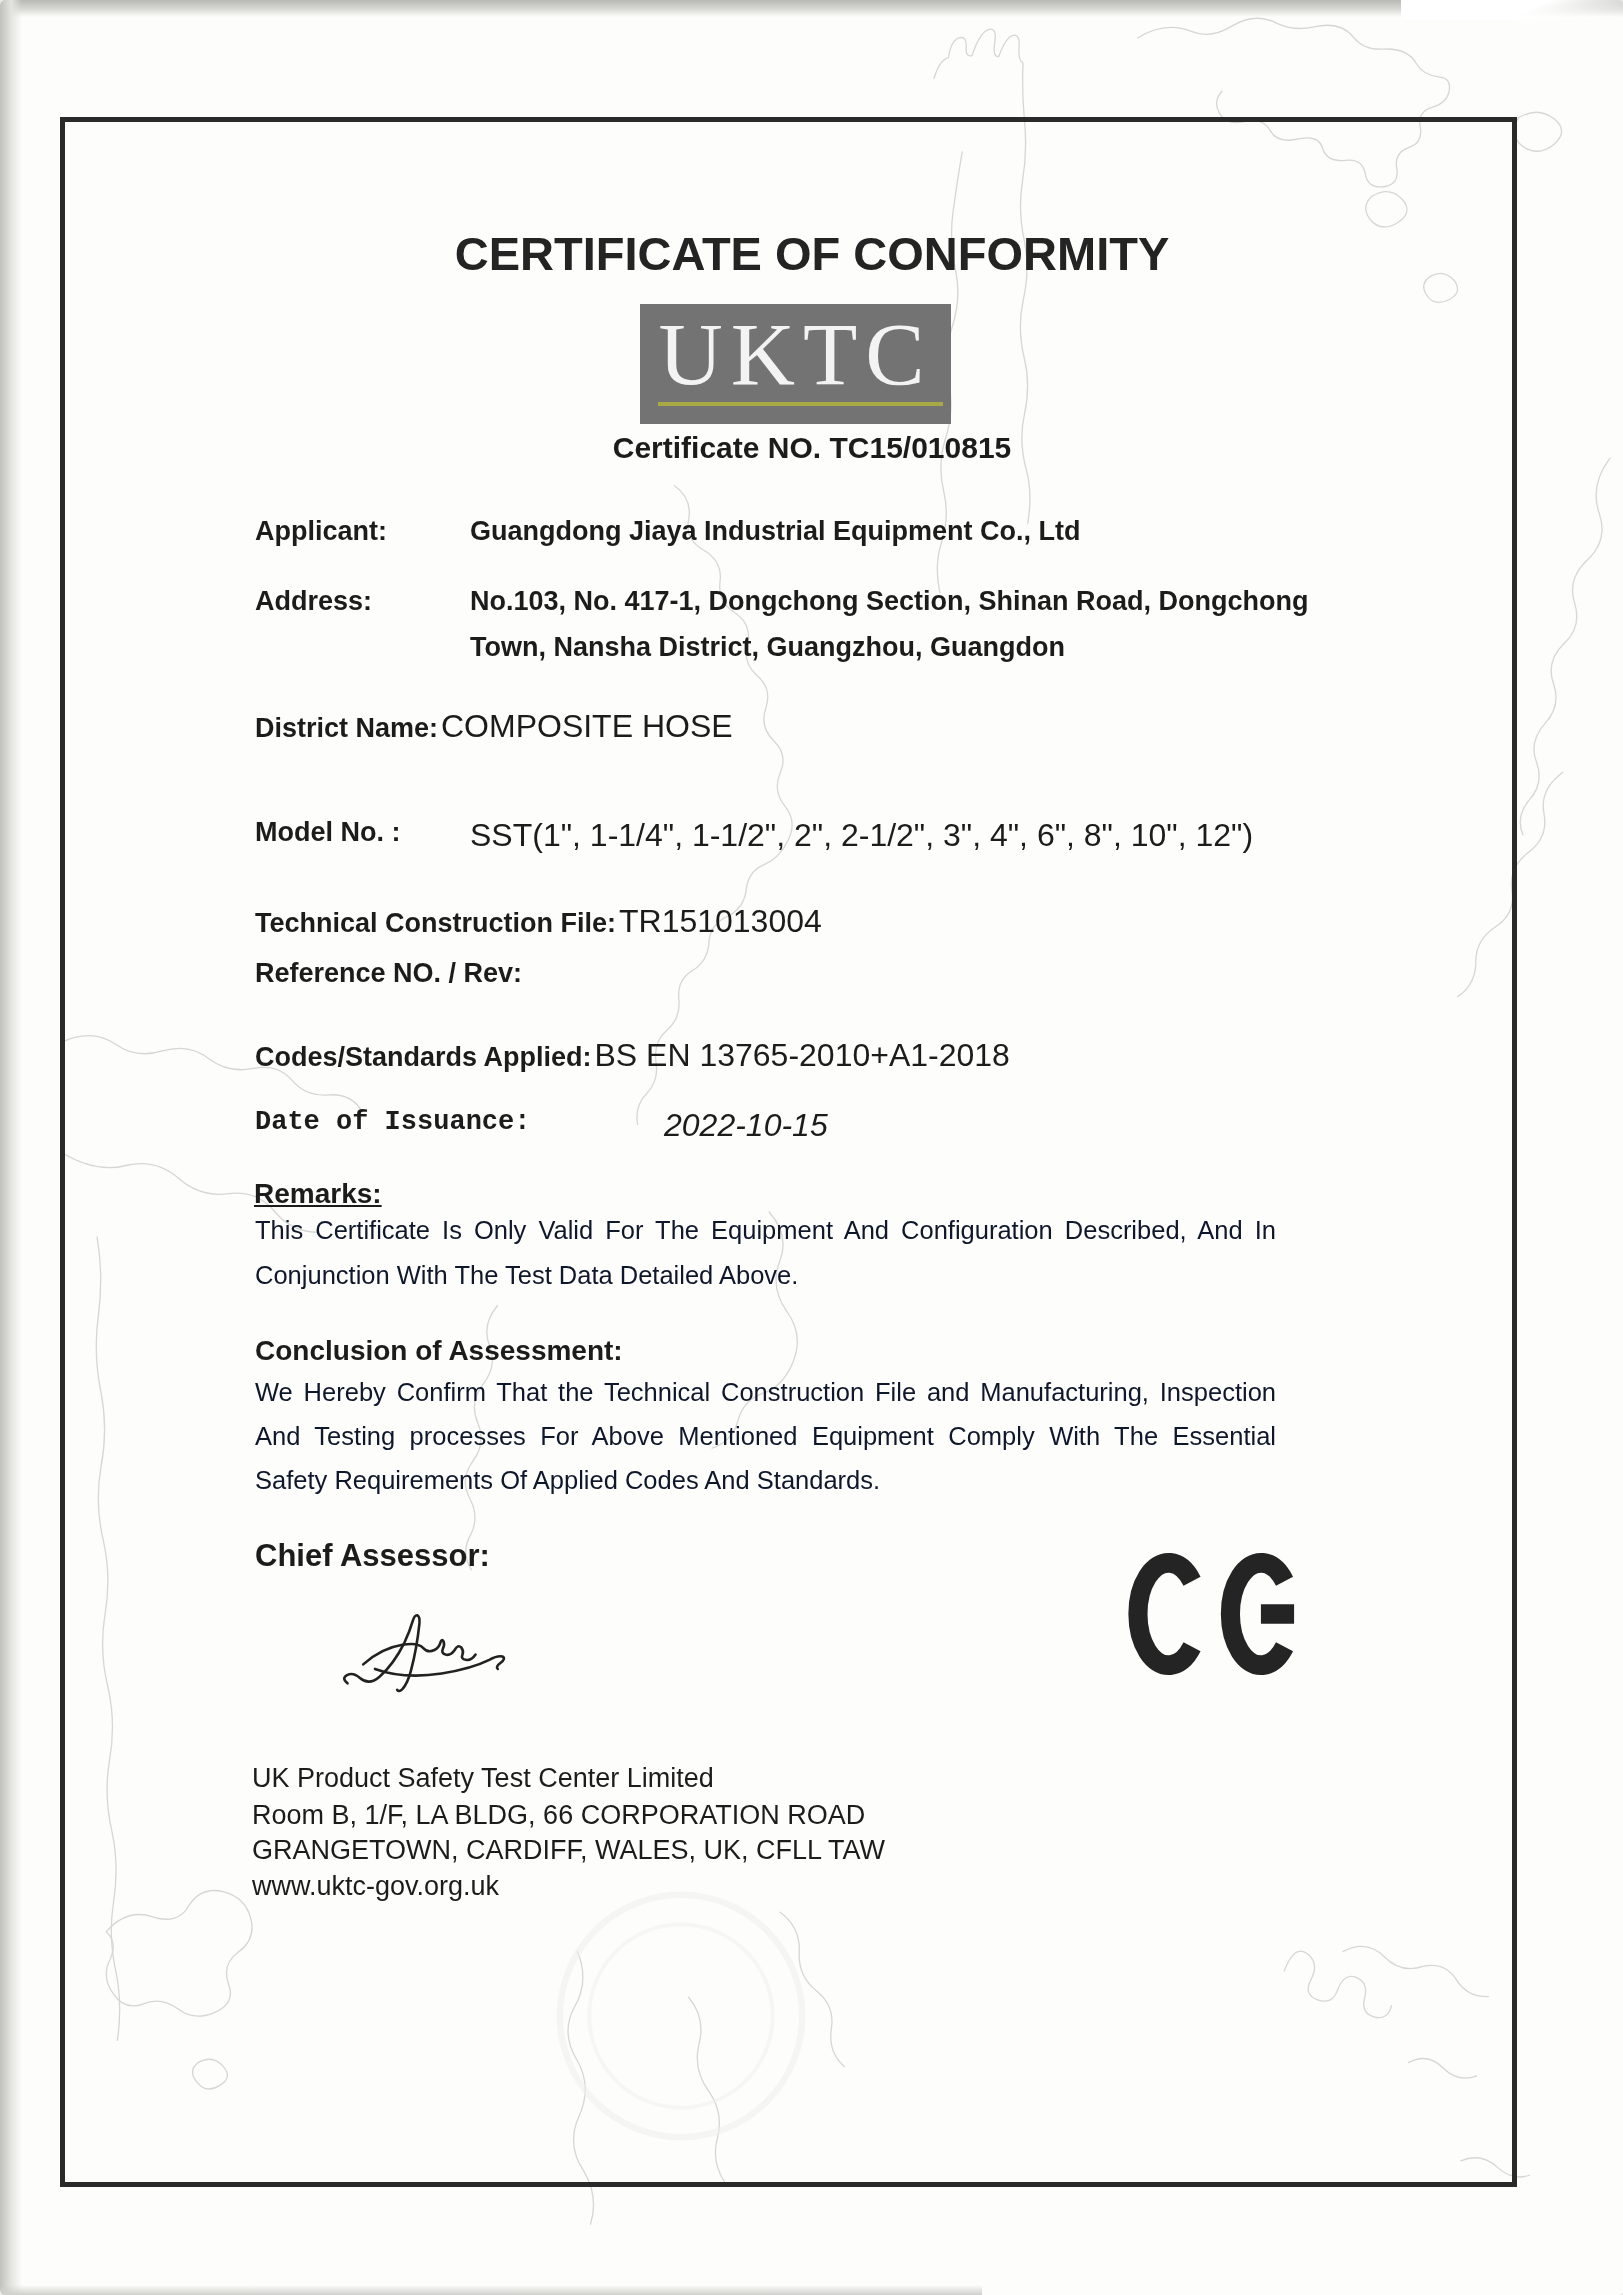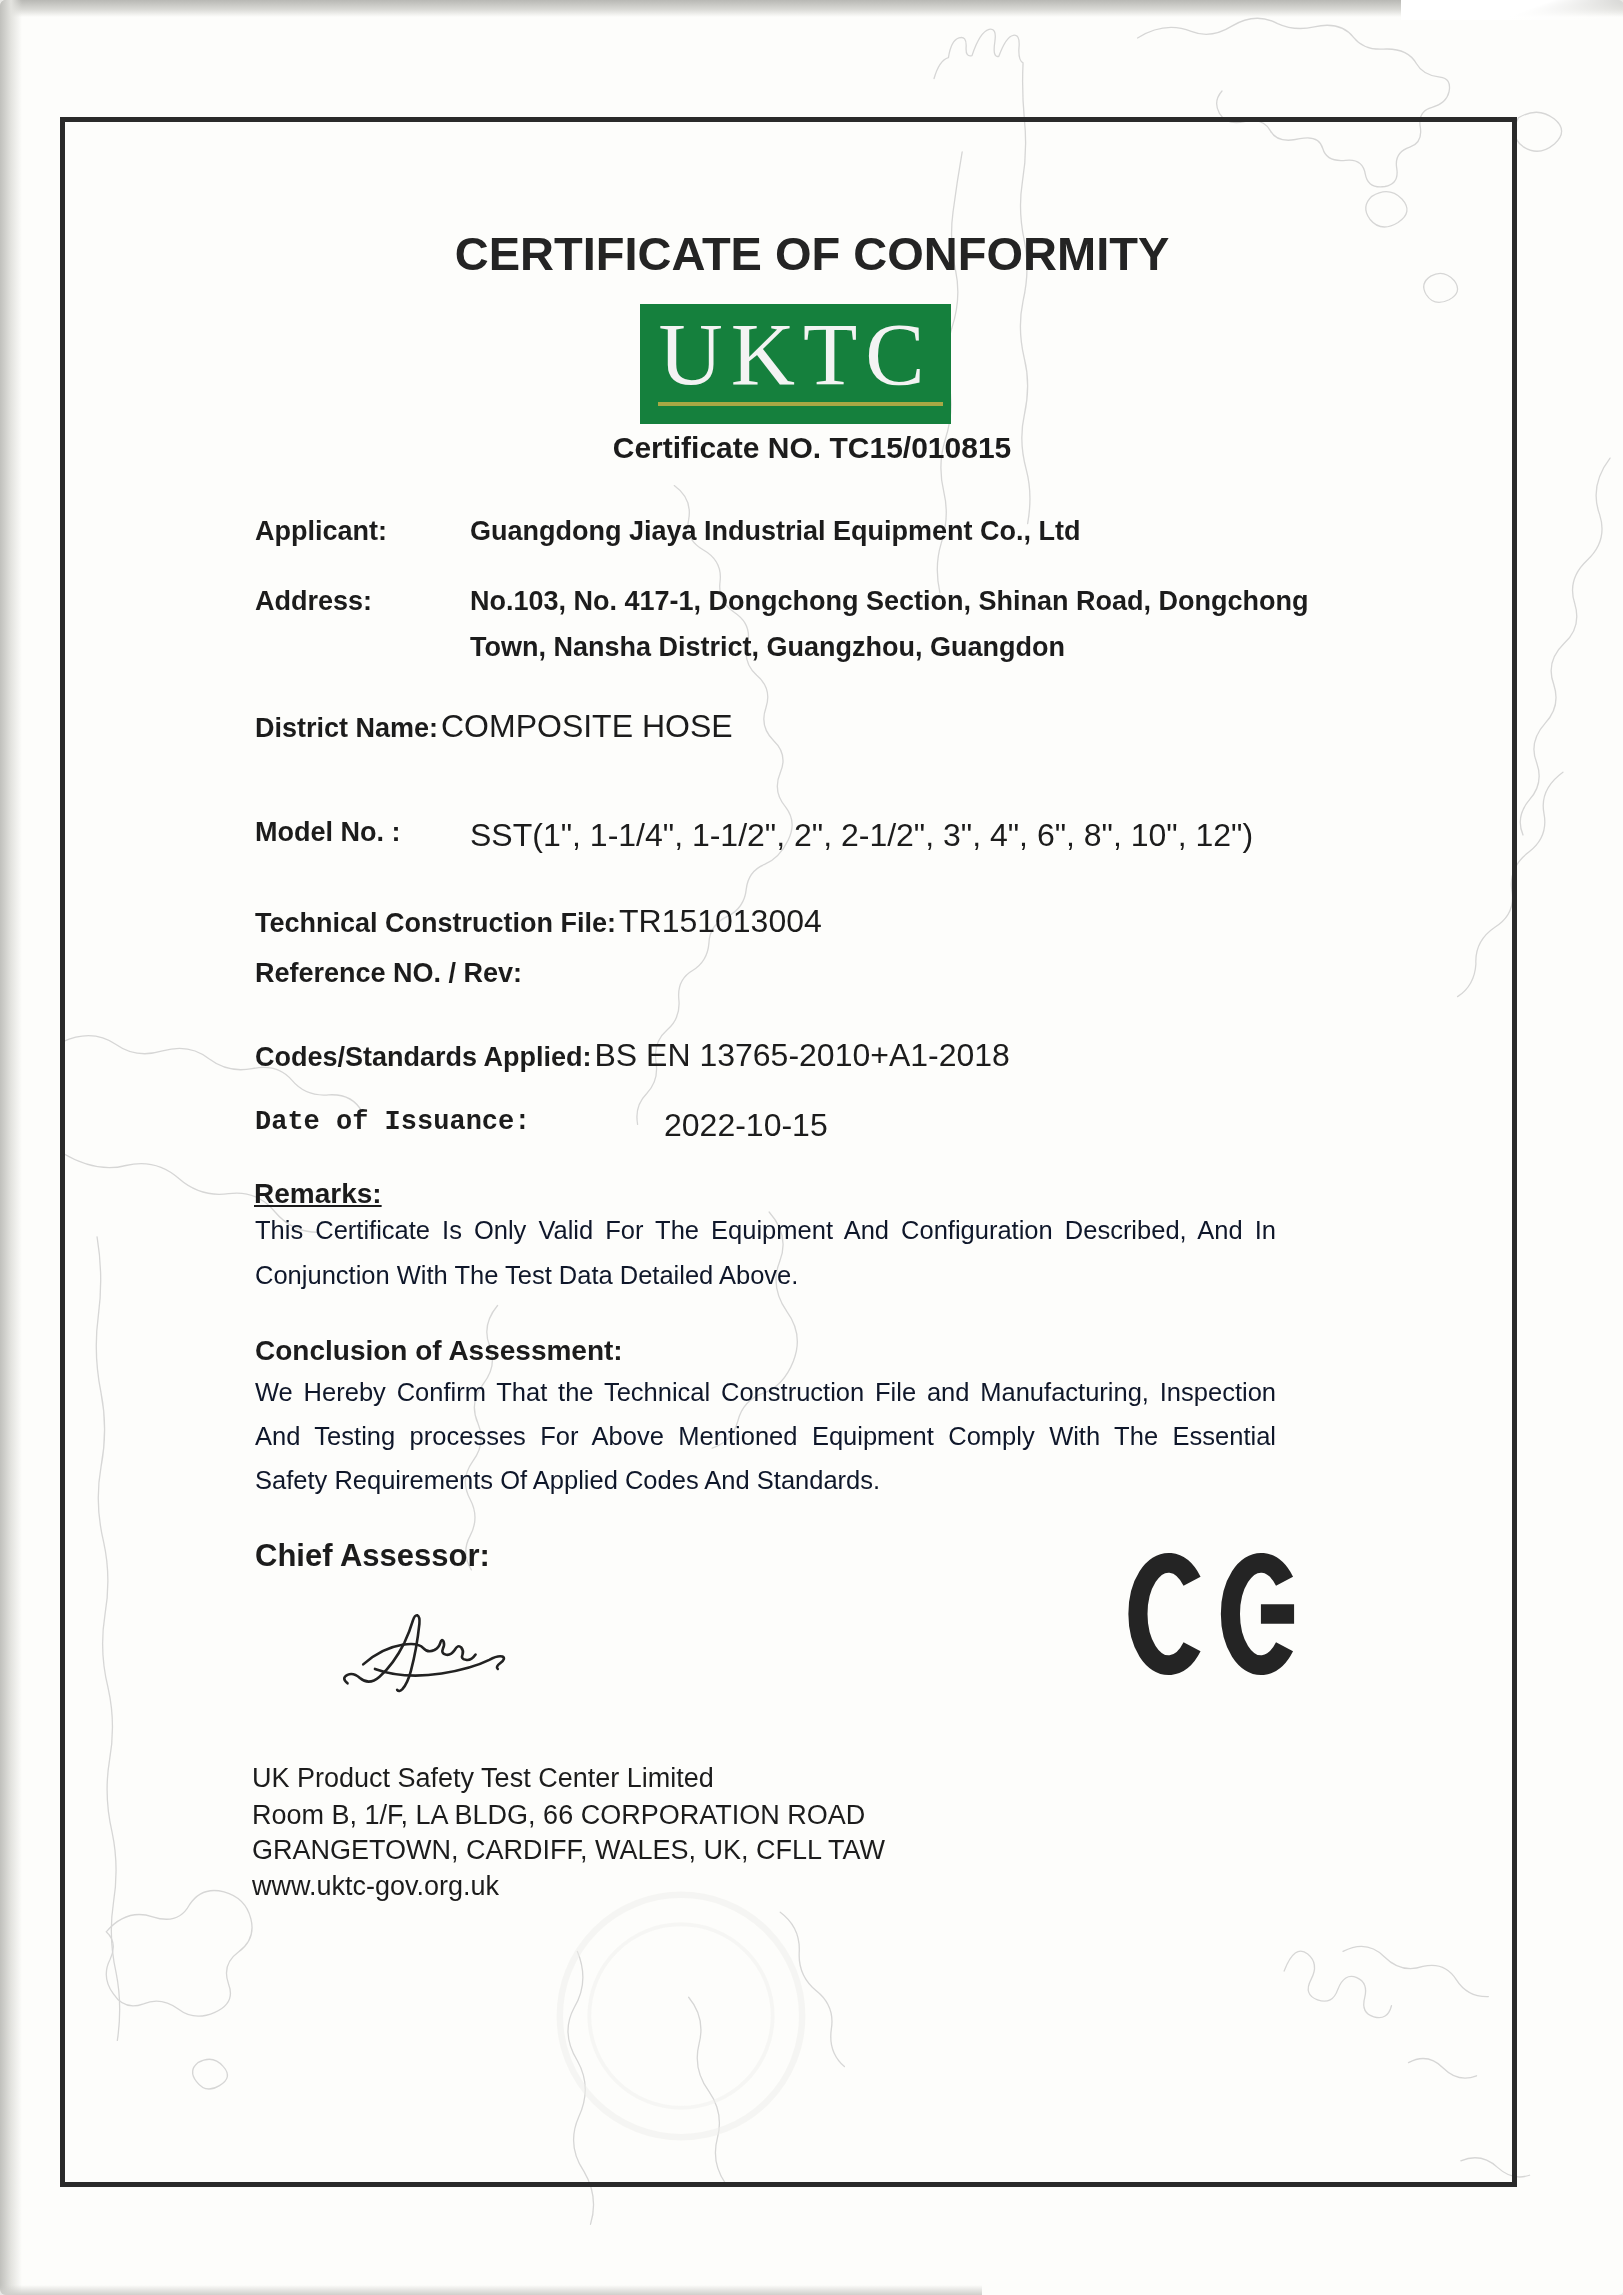--- a/index.html
+++ b/index.html
@@ -28,21 +28,21 @@
     position:absolute;left:60px;top:117px;width:1457px;height:2070px;
     border:5.2px solid #2a2a2a;box-sizing:border-box;z-index:2;
   }
   .txt{position:absolute;z-index:3;white-space:nowrap;}
   .title{
     left:0;top:226px;width:1624px;text-align:center;
     font-size:47px;font-weight:700;letter-spacing:0px;color:#242424;
   }
   .logo{
     position:absolute;left:640px;top:304px;width:311px;height:120px;
-    background:#15803d;z-index:3;
+    background:#737373;z-index:3;
     display:flex;align-items:center;justify-content:center;
   }
   .logo-text{
     font-family:"Liberation Serif","DejaVu Serif",serif;
     font-size:89px;line-height:1;color:#f3f3f3;letter-spacing:7.9px;
     margin-bottom:19.6px;
   }
   .logo-underline{
     position:absolute;left:18.3px;right:7.9px;bottom:18.3px;height:3.9px;
     background:#a8a844;
@@ -148,21 +148,21 @@
   </div>
 
   <div class="txt lbl" style="left:255px;top:958px;">Reference NO. / Rev:</div>
 
   <div class="txt" style="left:255px;top:1037px;">
     <span class="lbl">Codes/Standards Applied:</span>
     <span class="val">BS EN 13765-2010+A1-2018</span>
   </div>
 
   <div class="txt lbl" style="left:255px;top:1107px;font-family:Liberation Mono, monospace;">Date of Issuance:</div>
-  <div class="txt val" style="left:664px;top:1107px;">2022-10-15</div>
+  <div class="txt val" style="left:664px;top:1107px;font-style:italic;">2022-10-15</div>
 
   <div class="txt lbl" style="left:254px;top:1178px;font-size:28px;text-decoration:underline;">Remarks:</div>
   <div class="body-line just" style="top:1216px;">This Certificate Is Only Valid For The Equipment And Configuration Described, And In</div>
   <div class="body-line" style="top:1261px;">Conjunction With The Test Data Detailed Above.</div>
 
   <div class="txt lbl" style="left:255px;top:1335px;font-size:28px;">Conclusion of Assessment:</div>
   <div class="body-line just" style="top:1378px;">We Hereby Confirm That the Technical Construction File and Manufacturing, Inspection</div>
   <div class="body-line just" style="top:1422px;">And Testing processes For Above Mentioned Equipment Comply With The Essential</div>
   <div class="body-line" style="top:1466px;">Safety Requirements Of Applied Codes And Standards.</div>
 

